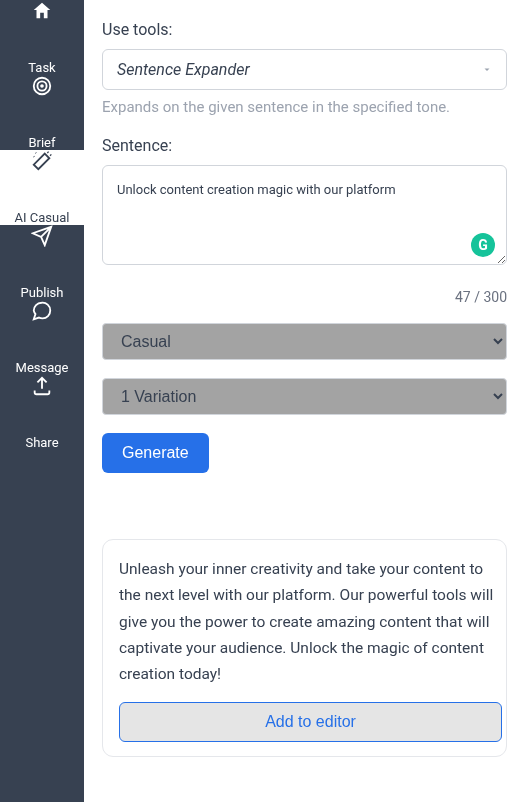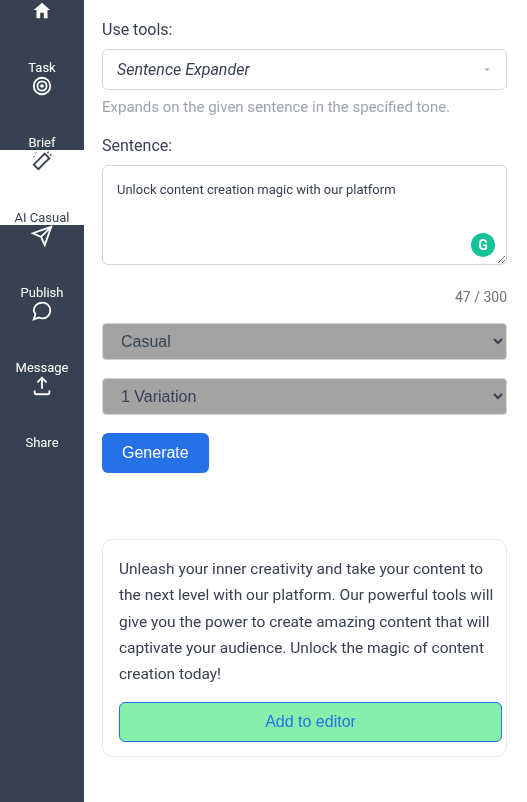--- a/index.html
+++ b/index.html
@@ -133,21 +133,21 @@
     }
     .result-text {
       font-size: 15.5px;
       line-height: 1.7;
       color: #374151;
       margin-bottom: 14px;
     }
     .add-editor-btn {
       width: 100%;
       padding: 10px;
-      background: #86efac;
+      background: #e5e5e5;
       border: 1px solid #2670e8;
       color: #2670e8;
       font-size: 16px;
       border-radius: 6px;
       cursor: pointer;
     }
     .grammarly-badge {
       position: absolute;
       right: 12px;
       bottom: 12px;

